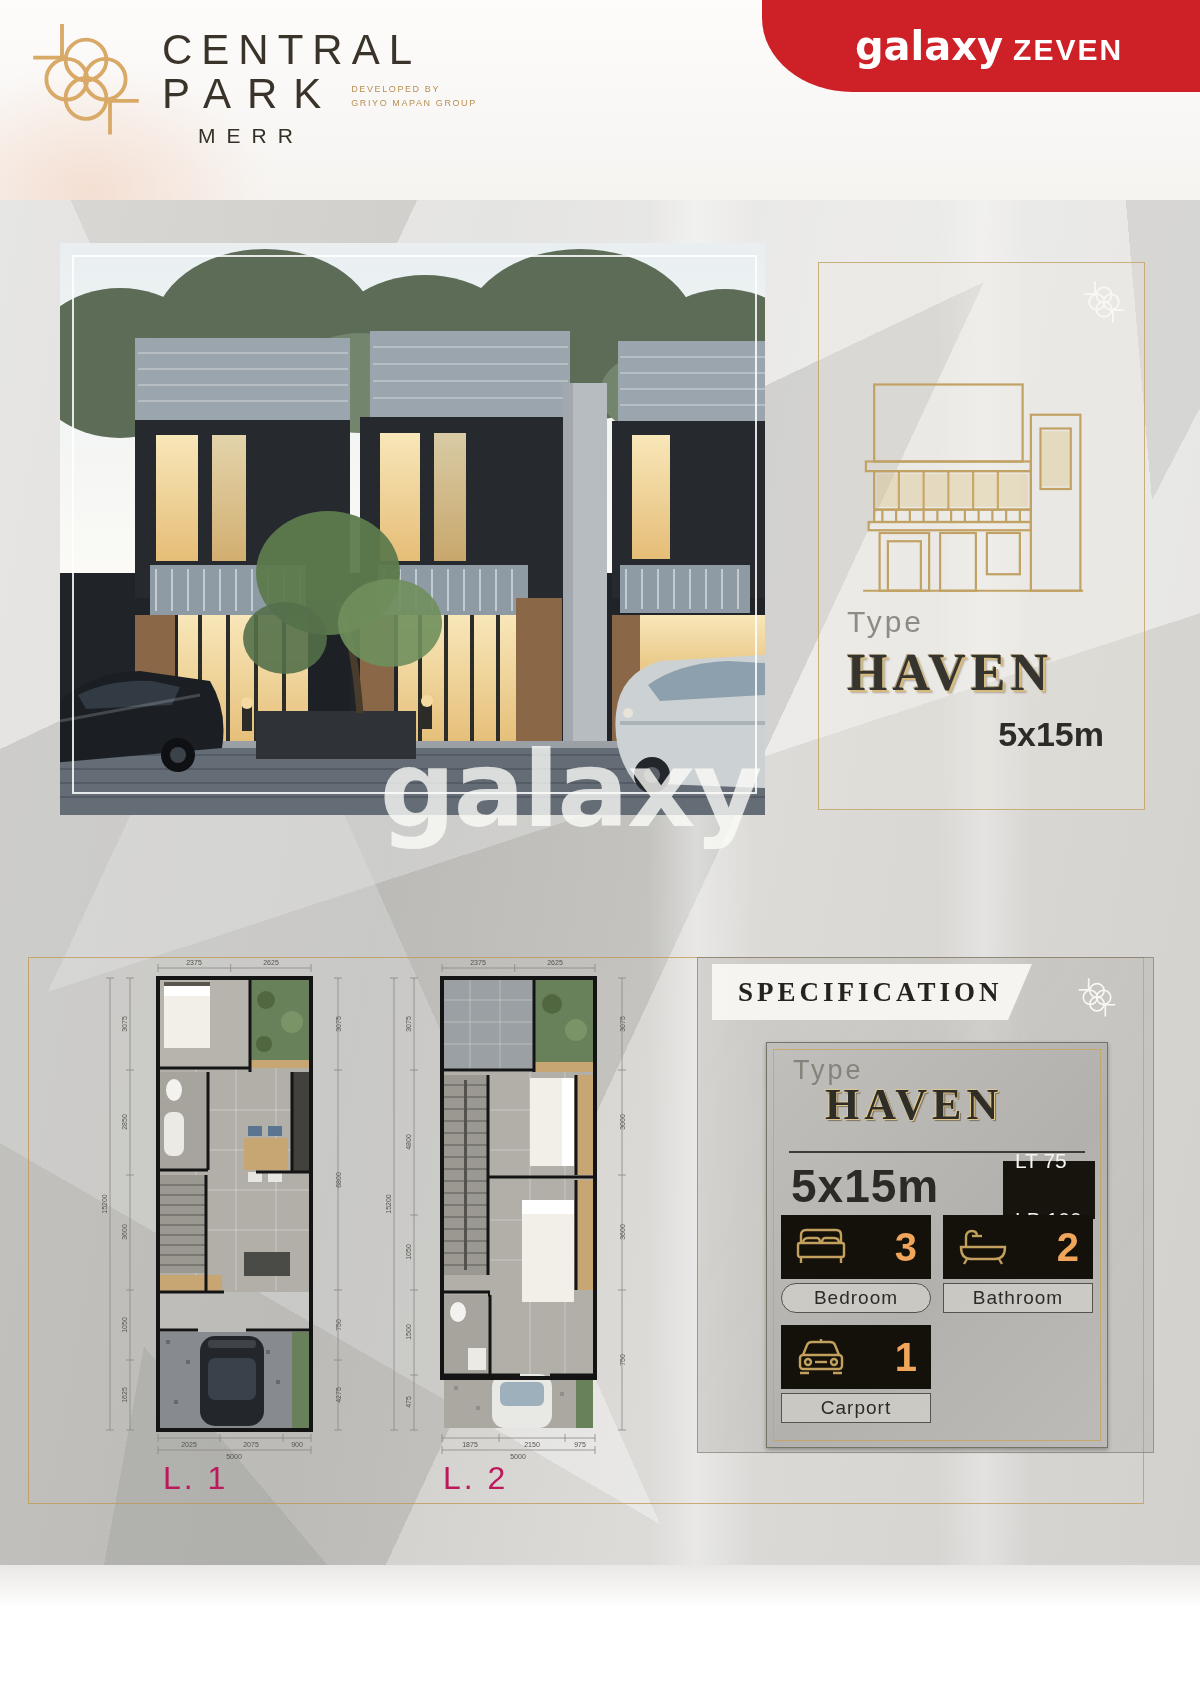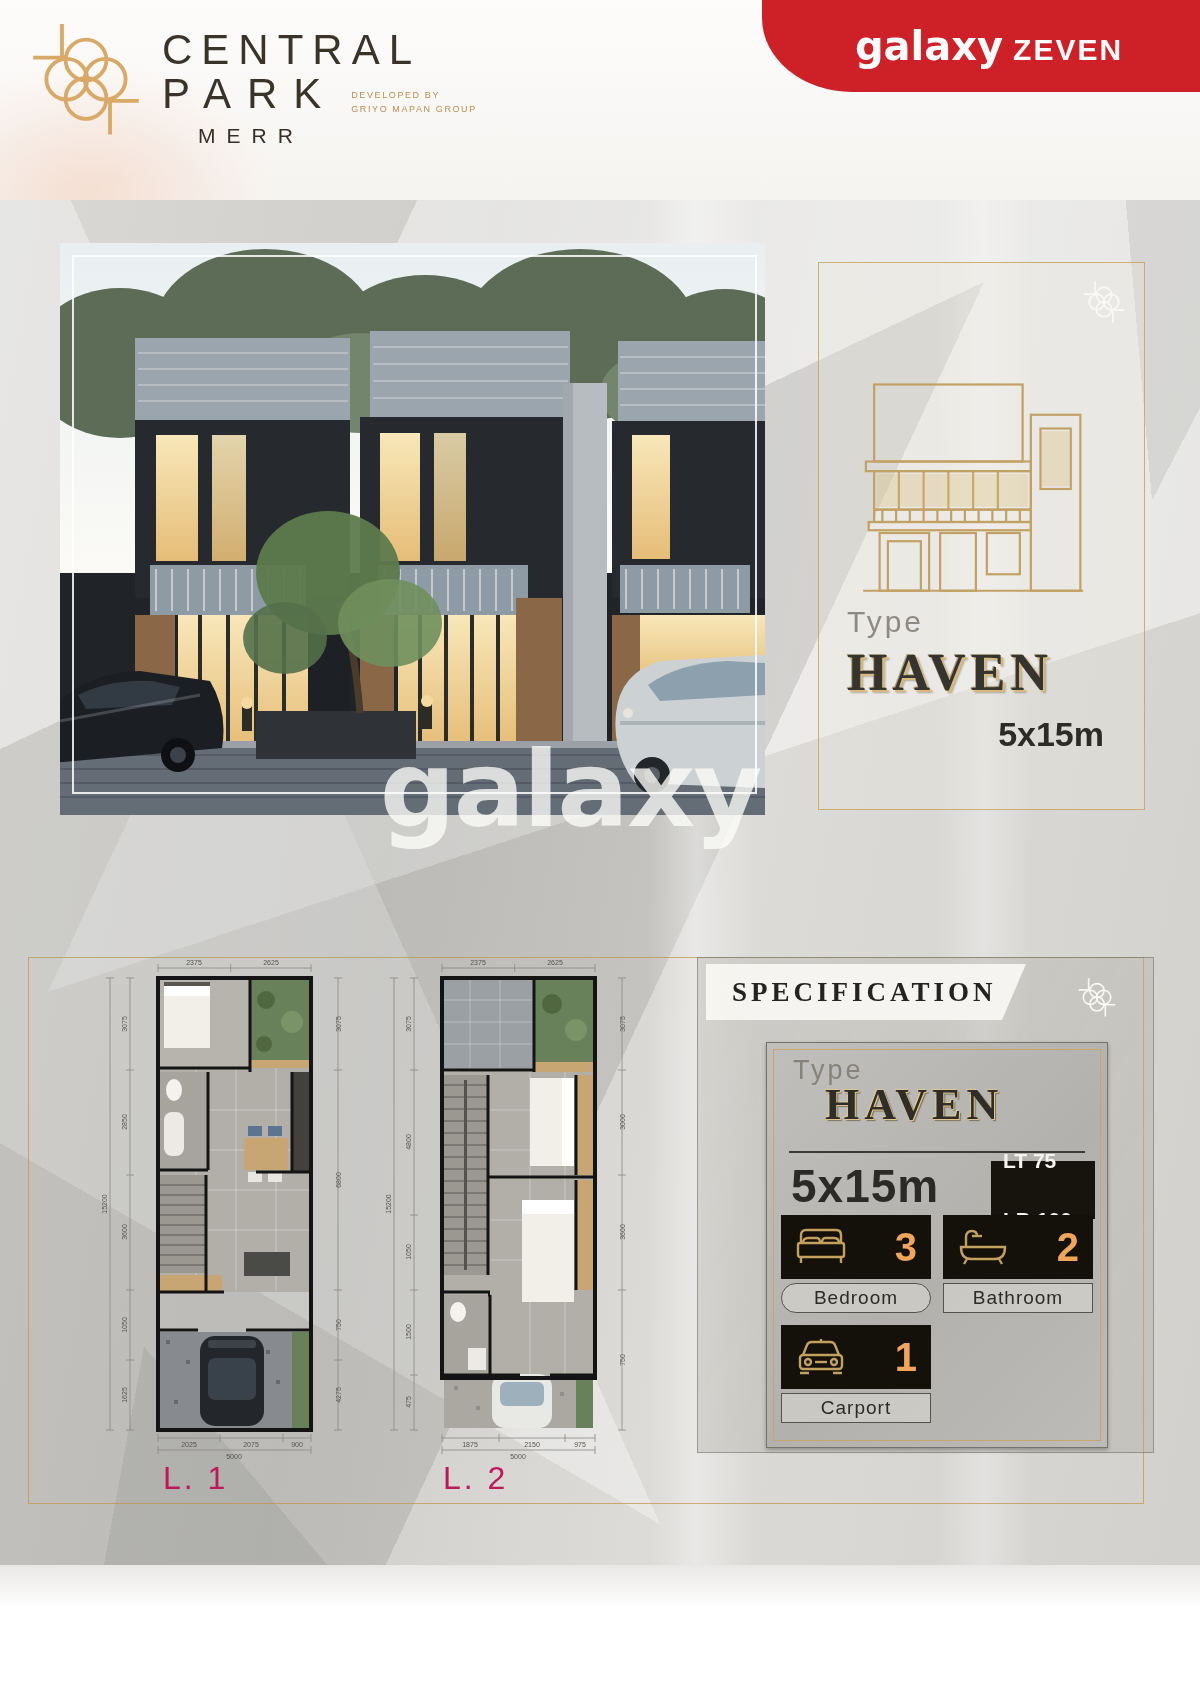--- a/index.html
+++ b/index.html
@@ -8,21 +8,21 @@
   
   .topbar{position:absolute;left:0;top:0;width:1200px;height:200px;
           background:radial-gradient(260px 180px at 90px 190px,rgba(243,205,185,.55),rgba(243,205,185,0) 70%),
                      linear-gradient(#fdfcfb,#f6f4f1);}
   .logo-block{position:absolute;left:26px;top:12px;display:flex;align-items:flex-start;}
   .logo-orn{color:#d9a968;}
   .logo-text{margin-left:16px;margin-top:16px;color:#3a332a;}
   .logo-line1{font-size:42px;letter-spacing:9px;font-weight:500;line-height:1.05;}
   .logo-row{display:flex;align-items:flex-end;}
   .logo-line2{font-size:42px;letter-spacing:16px;font-weight:500;line-height:1.05;}
-  .dev-block{margin-left:14px;color:#b98f52;font-size:9px;letter-spacing:1.6px;line-height:1.5;}
+  .dev-block{margin-left:14px;margin-bottom:6px;color:#b98f52;font-size:9px;letter-spacing:1.6px;line-height:1.5;}
   .logo-sub{font-size:21px;letter-spacing:11px;font-weight:500;margin-top:8px;margin-left:36px;color:#362f26;}
   .banner{position:absolute;left:762px;top:0;width:438px;height:92px;background:#ce2127;
           border-bottom-left-radius:90px 74px;display:flex;align-items:center;justify-content:center;}
   .banner-inner{display:flex;align-items:baseline;gap:10px;transform:translateX(8px);}
   .brand-primary{color:#ffffff;font-family:"DejaVu Sans",sans-serif;font-weight:bold;font-size:40px;letter-spacing:0px;}
   .brand-secondary{color:#ffffff;font-weight:600;font-size:30px;letter-spacing:2px;}
   .phase{position:absolute;left:880px;top:124px;width:280px;text-align:center;
          font-size:33px;color:#242422;font-weight:500;letter-spacing:1px;}
   
   .canvas-bg{position:absolute;left:0;top:200px;width:1200px;height:1365px;
@@ -53,40 +53,40 @@
              text-shadow:2px 2px 0 rgba(216,186,122,.95),-1px -1px 0 rgba(125,98,52,.6),3px 3px 2px rgba(60,50,25,.35);}
   .type-size{position:absolute;right:40px;top:452px;font-size:34px;font-weight:800;color:#2c2b27;}
   
   .lower-panel{position:absolute;left:28px;top:957px;width:1114px;height:545px;
                border:1px solid rgba(194,149,79,.75);}
   .plan-label{position:absolute;font-size:32px;font-weight:300;color:#be185d;letter-spacing:3px;}
   
   .spec-panel{position:absolute;left:697px;top:957px;width:455px;height:494px;
               background:linear-gradient(120deg,rgba(188,186,180,.45),rgba(172,170,164,.40));
               border:1px solid rgba(110,108,102,.55);}
-  .spec-header{position:absolute;left:8px;top:6px;width:320px;height:56px;
+  .spec-header{position:absolute;left:14px;top:6px;width:320px;height:56px;
                background:rgba(248,246,242,.94);display:flex;align-items:center;
                padding-left:26px;box-sizing:border-box;
                clip-path:polygon(0 0,100% 0,calc(100% - 24px) 100%,0 100%);}
   .spec-title{font-family:"Liberation Serif",serif;font-size:27px;font-weight:600;
               letter-spacing:4px;color:#24231f;}
   .spec-orn{position:absolute;right:34px;top:16px;color:#fdfdfa;opacity:.9;}
   .spec-card{position:absolute;left:68px;top:84px;width:340px;height:404px;
              background:linear-gradient(135deg,#c0bfbb,#b2b1ad 55%,#bcbbb7);
              border:1px solid #767369;box-shadow:0 2px 4px rgba(40,38,32,.35);}
   .spec-card::before{content:"";position:absolute;inset:6px;border:1px solid rgba(200,165,96,.85);pointer-events:none;}
   .spec-type-label{position:absolute;left:26px;top:12px;font-size:27px;font-weight:300;
                    color:#85837b;letter-spacing:3px;}
   .spec-type-name{position:absolute;left:58px;top:36px;font-family:"Liberation Serif",serif;
                   font-weight:bold;font-size:44px;letter-spacing:5px;color:#2e2d28;
                   text-shadow:1px 1px 0 #e0c488,2px 2px 1px rgba(80,62,28,.55),-1px -1px 0 rgba(230,205,140,.8);}
   .spec-divider{position:absolute;left:22px;right:22px;top:108px;height:0;border-top:2px solid #3c3b35;}
   .spec-size{position:absolute;left:24px;top:116px;font-size:46px;font-weight:800;color:#2b2a26;letter-spacing:1px;}
-  .spec-ltlb{position:absolute;right:12px;top:118px;width:104px;height:58px;background:#17140d;
-             color:#f5f4f0;font-size:21px;font-weight:700;line-height:1.3;
+  .spec-ltlb{position:absolute;right:12px;top:118px;width:92px;height:58px;background:#17140d;
+             color:#f5f4f0;font-size:21px;font-weight:400;line-height:1.3;
              display:flex;flex-direction:column;justify-content:center;padding-left:12px;box-sizing:border-box;gap:32px;}
   .feat-tile{position:absolute;width:150px;height:64px;background:#14110a;display:flex;
              align-items:center;justify-content:space-between;padding:0 14px;box-sizing:border-box;}
   .feat-count{font-size:40px;font-weight:800;color:#f0a55a;}
   .feat-label{position:absolute;width:150px;height:30px;border:1px solid #55534c;
               background:rgba(220,218,212,.55);display:flex;align-items:center;justify-content:center;
               font-size:19px;color:#2c2b27;letter-spacing:1px;box-sizing:border-box;}
   .feat-icon{color:#c2a05e;}
   
   .footer{position:absolute;left:0;top:1565px;width:1200px;height:121px;

